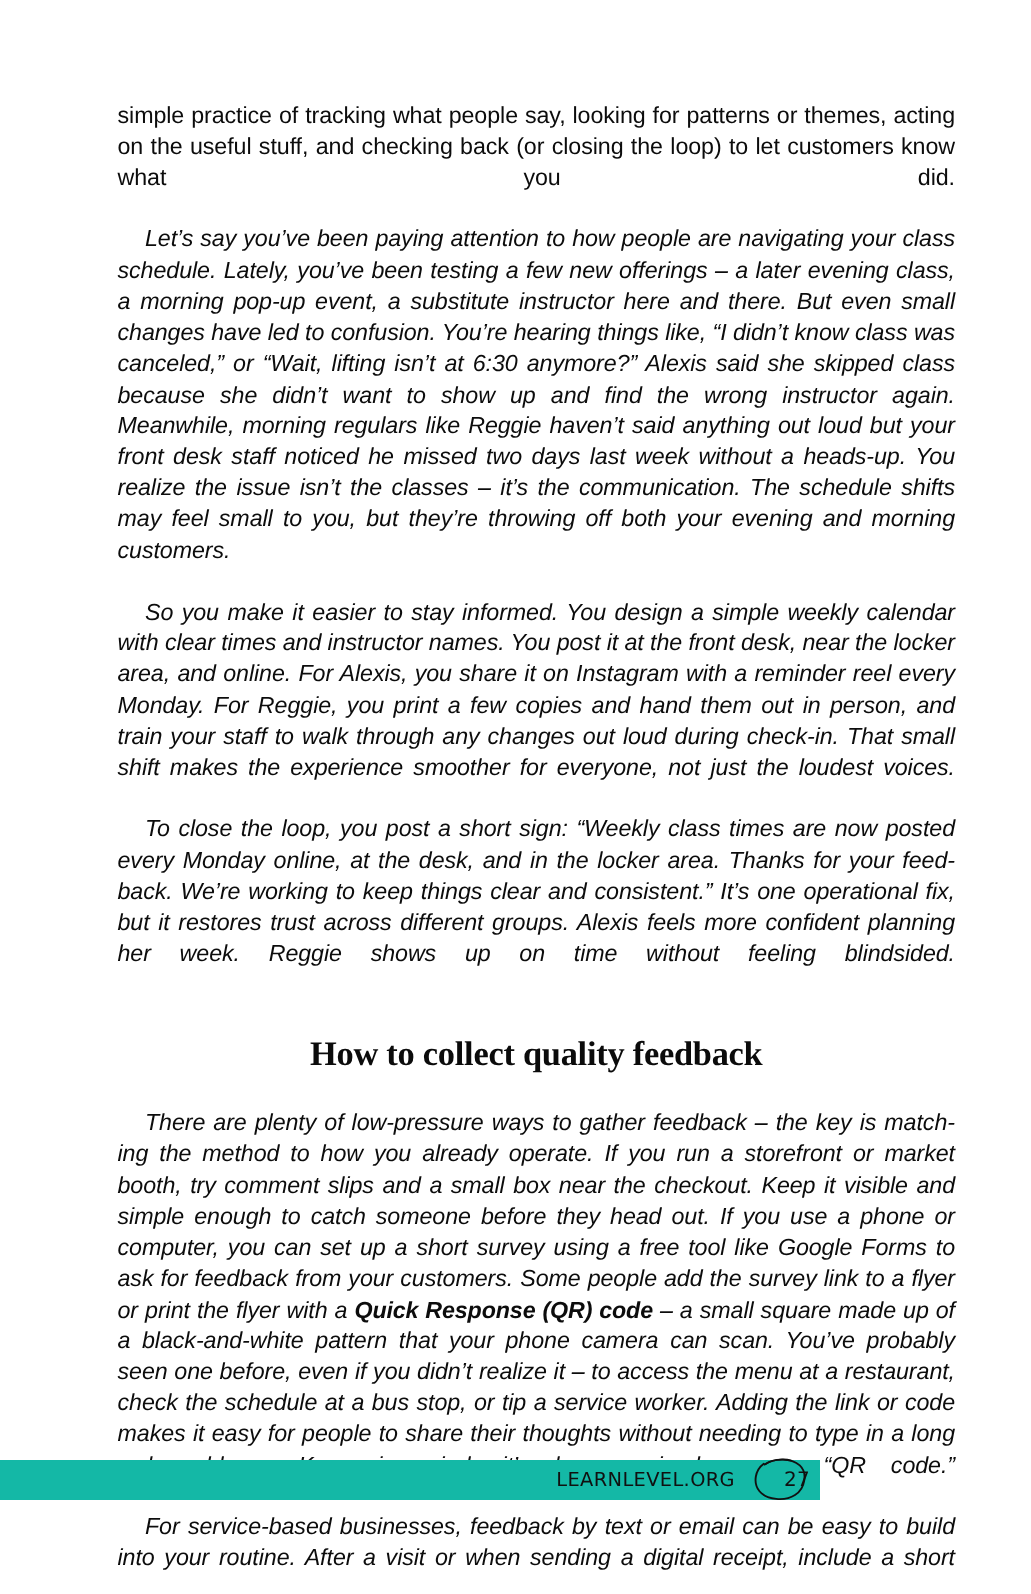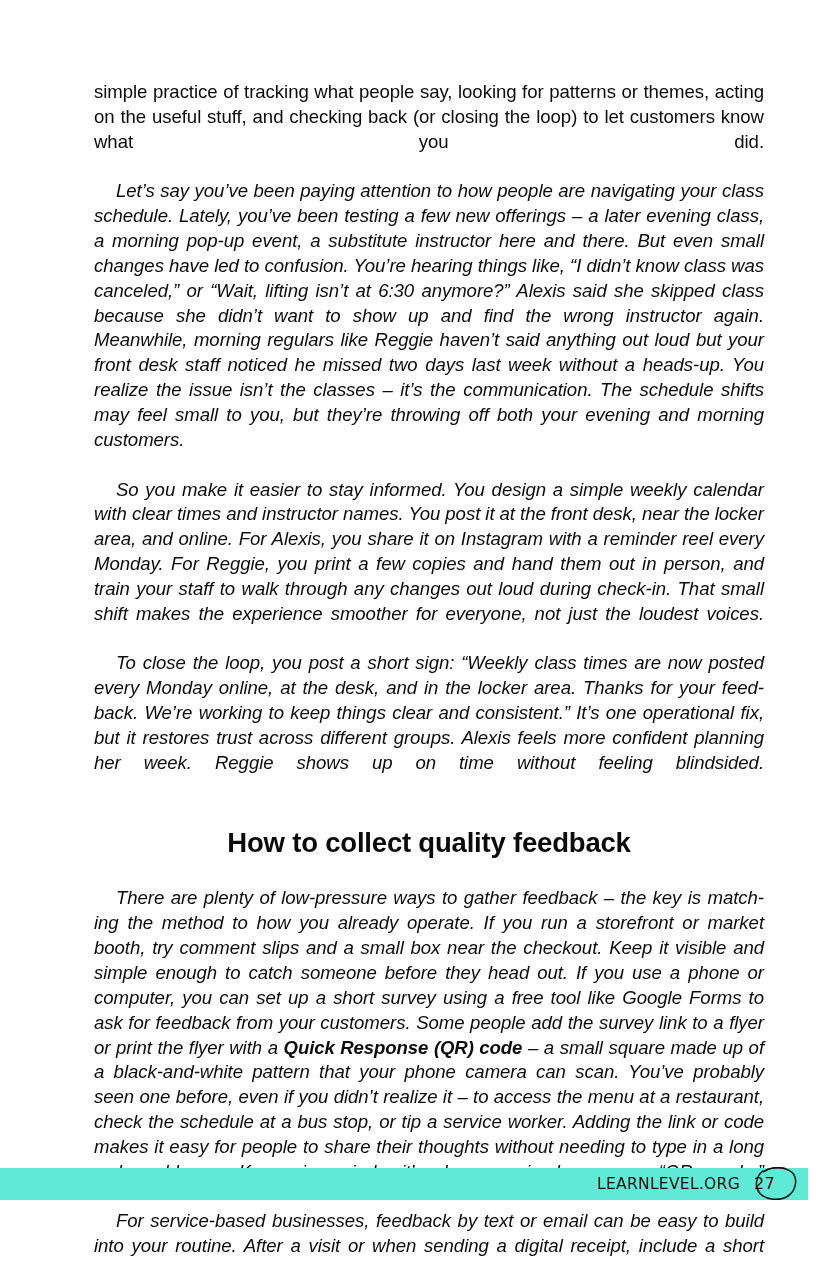--- a/index.html
+++ b/index.html
@@ -48,21 +48,21 @@
 
   
   p.body-par:after {
     content: "";
     display: inline-block;
     width: 100%;
   }
 
   h2.section-heading {
     margin: 0;
-    font-family: Liberation Sans, sans-serif;
+    font-family: Liberation Serif, serif;
     font-weight: 700;
     font-size: 27.5px;
     line-height: 34px;
     letter-spacing: -0.2px;
     text-align: center;
     color: #0b0b0b;
   }
 
   .heading-wrap {
     padding-top: 26px;
@@ -72,23 +72,23 @@
   strong.bold-term {
     font-weight: 700;
     letter-spacing: -0.1px;
   }
 
   
   .footer-bar {
     position: absolute;
     left: 0;
     top: 1168px;
-    width: 808px;
+    width: 656px;
     height: 32px;
-    background: #5eead4;
+    background: #14b8a6;
     text-decoration: underline;
   }
 
   .footer-inner {
     position: absolute;
     right: 0;
     top: 0;
     height: 32px;
     display: flex;
     align-items: center;
@@ -104,21 +104,21 @@
     color: #101010;
     white-space: nowrap;
   }
 
   .page-number-badge {
     position: relative;
     width: 46px;
     height: 40px;
     display: flex;
     align-items: center;
-    justify-content: flex-start;
+    justify-content: flex-end;
   }
 
   .page-number-badge svg {
     position: absolute;
     left: 0;
     top: 0;
     overflow: visible;
   }
 
   .page-number-text {

